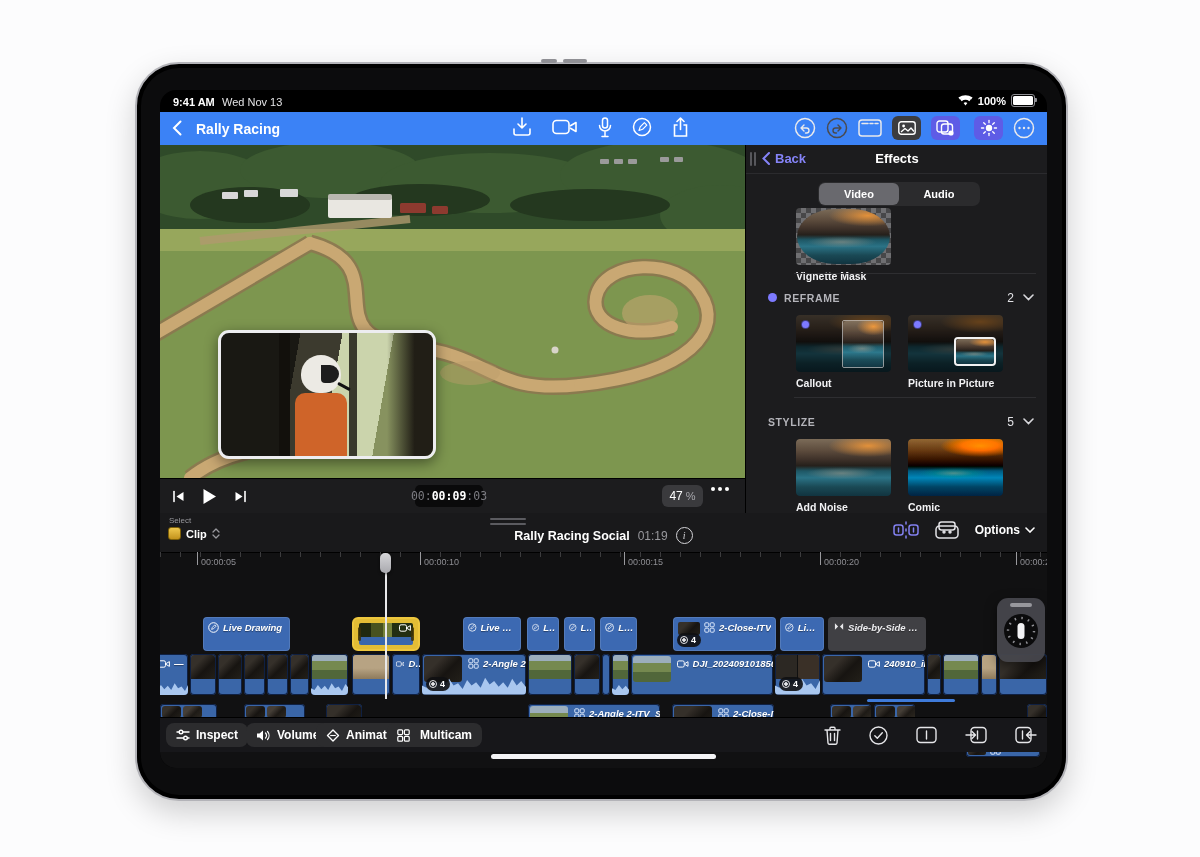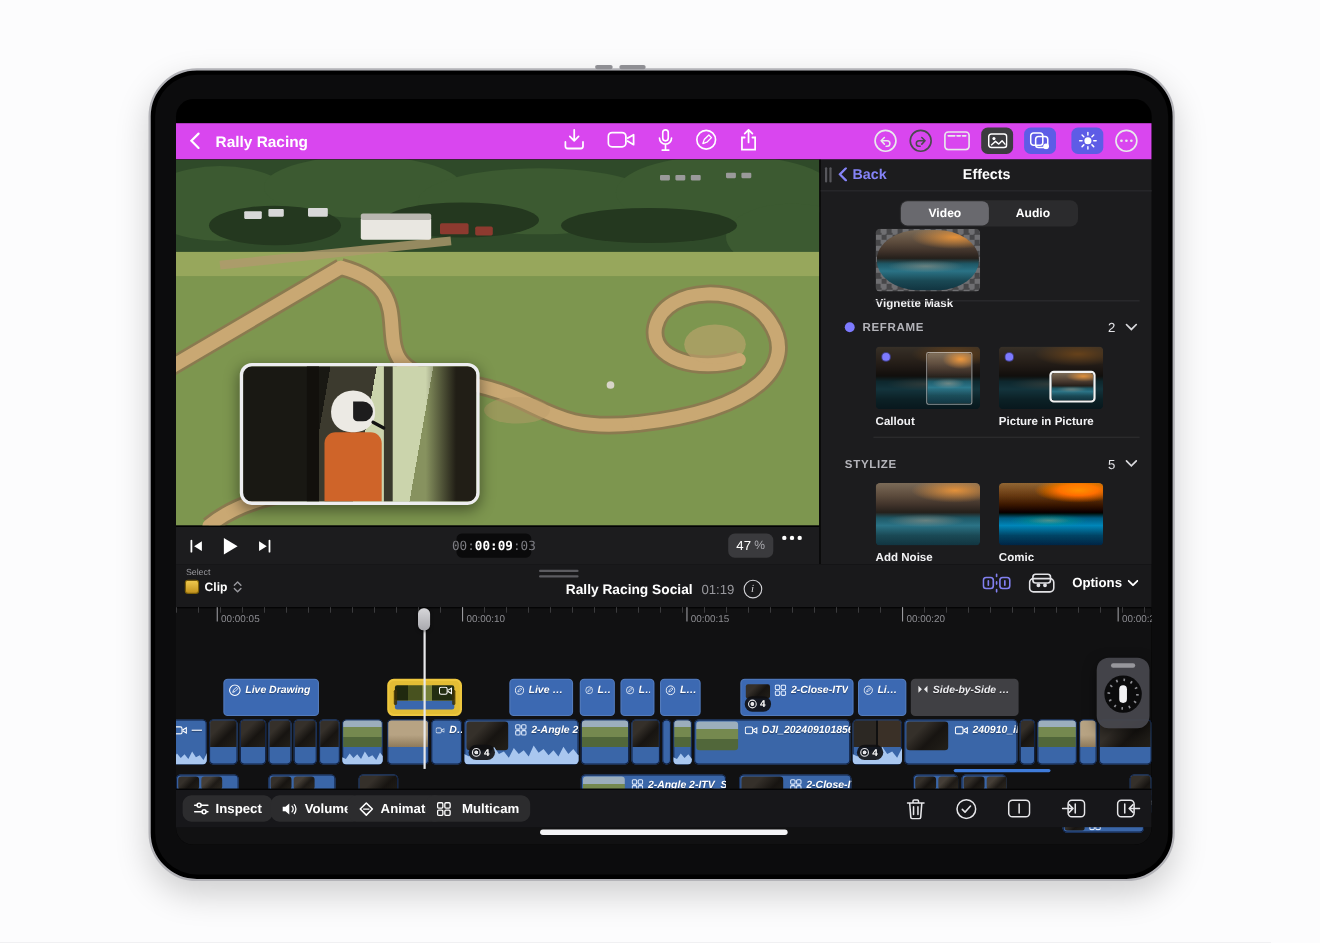--- a/index.html
+++ b/index.html
@@ -12,21 +12,21 @@
   .screen{position:absolute;left:23px;top:26px;width:887px;height:678px;background:#000;border-radius:16px;overflow:hidden;}
   
   .statusbar{position:absolute;left:0;top:0;width:887px;height:22px;color:#fff;font-size:11px;}
   .sb-time{position:absolute;left:13px;top:6px;font-weight:bold;}
   .sb-date{position:absolute;left:62px;top:6px;color:#e4e4e6;}
   .sb-right{position:absolute;right:12px;top:4px;display:flex;align-items:center;gap:5px;}
   .batt{position:relative;width:22px;height:11px;border:1px solid #8e8e93;border-radius:3px;}
   .batt::before{content:"";position:absolute;inset:1px;background:#fff;border-radius:1.5px;}
   .batt::after{content:"";position:absolute;right:-3px;top:3px;width:2px;height:4px;background:#8e8e93;border-radius:0 1px 1px 0;}
   
-  .topbar{position:absolute;left:0;top:22px;width:887px;height:33px;background:#d946ef;}
+  .topbar{position:absolute;left:0;top:22px;width:887px;height:33px;background:#3b82f6;}
   .back-chev{position:absolute;left:12px;top:8px;}
   .doc-title{position:absolute;left:36px;top:9px;font-size:14px;font-weight:bold;color:#fff;}
   .tb-center{position:absolute;left:352px;top:4px;display:flex;gap:20px;align-items:center;}
   .tb-right{position:absolute;right:12px;top:4px;display:flex;gap:10px;align-items:center;}
   .tb-btn{width:29px;height:24px;border-radius:6px;display:flex;align-items:center;justify-content:center;}
   .tb-btn.dark{background:#3c3c3f;}
   .tb-btn.purple{background:#5e5ce6;}
   
   .viewer{position:absolute;left:0;top:55px;width:585px;height:333px;background:#000;overflow:hidden;}
   .pip{position:absolute;left:58px;top:185px;width:212px;height:123px;border:3px solid #ededf0;border-radius:11px;
@@ -141,20 +141,33 @@
 </style>
 </head>
 <body>
 
 <div class="stage">
   <div class="device">
     <div class="dev-btn" style="left:404px;top:-5px;width:16px;height:4px"></div>
     <div class="dev-btn" style="left:426px;top:-5px;width:24px;height:4px"></div>
     <div class="screen">
 
+      <div class="statusbar">
+        <span class="sb-time">9:41 AM</span>
+        <span class="sb-date">Wed Nov 13</span>
+        <div class="sb-right">
+          <span>
+              <svg width="15" height="11" viewBox="0 0 15 11">
+                <path d="M7.5 10.4 L9.4 8.1 A3 3 0 0 0 5.6 8.1 Z M3.7 6.2 a5.6 5.6 0 0 1 7.6 0 l1.5-1.8 a8 8 0 0 0 -10.6 0 Z M0.4 2.6 l1.5 1.8 a10.3 10.3 0 0 1 11.2 0 l1.5-1.8 a12.6 12.6 0 0 0 -14.2 0 Z" fill="#fff"></path>
+              </svg>
+            </span>
+          <span style="font-size:11px;font-weight:bold">100%</span>
+          <span class="batt"></span>
+        </div>
+      </div>
 
       <div class="topbar">
         <span class="back-chev">
             <svg width="10" height="16" viewBox="0 0 10 16">
               <path d="M8.5 1.5 L2 8 L8.5 14.5" stroke="#fff" stroke-width="2" fill="none" stroke-linecap="round"></path>
             </svg>
           </span>
         <span class="doc-title">Rally Racing</span>
         <div class="tb-center">
           <span>

